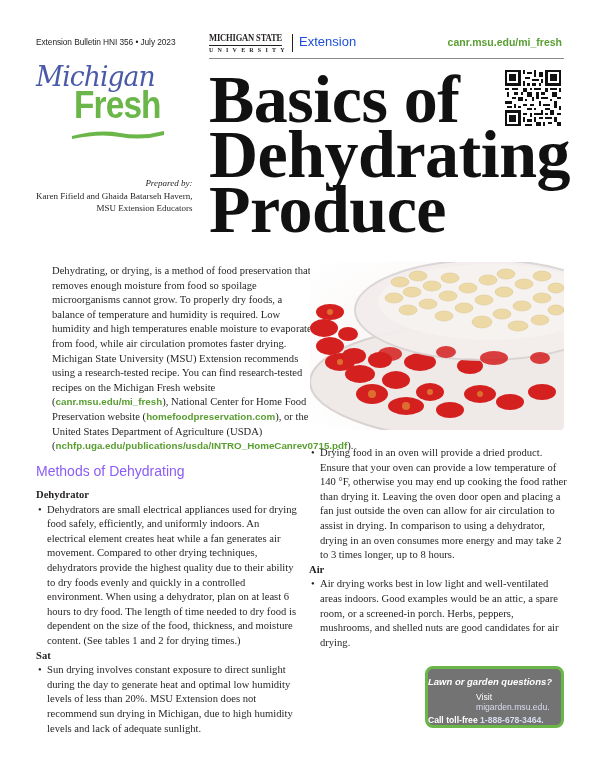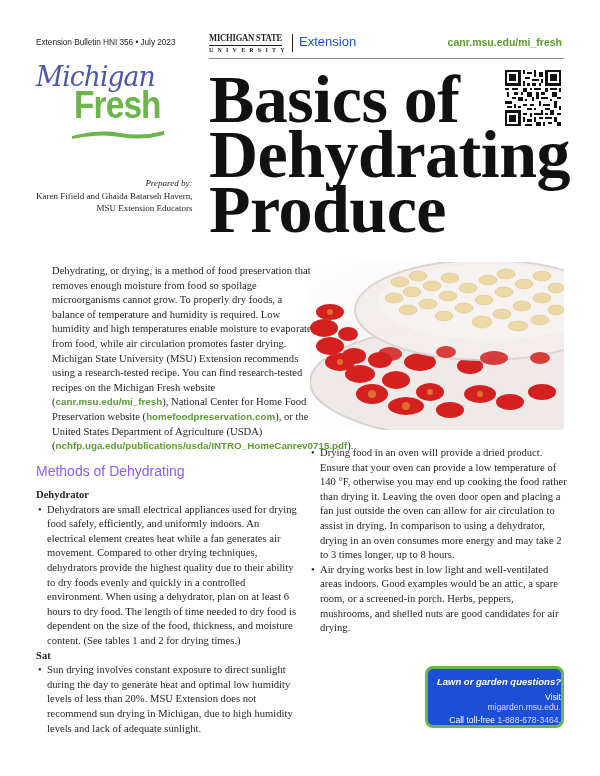--- a/index.html
+++ b/index.html
@@ -39,24 +39,24 @@
   .section-title { position: absolute; left: 36px; top: 463px; font-family: "Liberation Sans", sans-serif; font-weight: normal; font-size: 14px; color: #8b5cf6; }
 
   .col { position: absolute; font-size: 10.6px; line-height: 14.6px; color: #231f20; }
   .col-left { left: 36px; top: 488px; width: 262px; }
   .col-right { left: 309px; top: 446px; width: 258px; }
   .subhead { font-weight: bold; font-size: 10.6px; margin-bottom: 0px; }
   .bullet { display: flex; }
   .bullet .dot { width: 11px; flex: none; padding-left: 2px; }
   .bullet .txt { flex: 1; }
 
-  .callout { position: absolute; left: 425px; top: 666px; width: 139px; height: 62px; background: #1d4ed8; border: 3px solid #6ab648; border-radius: 8px; color: #fff; font-family: "Liberation Sans", sans-serif; text-align: right; }
+  .callout { position: absolute; left: 425px; top: 666px; width: 139px; height: 62px; background: #737373; border: 3px solid #6ab648; border-radius: 8px; color: #fff; font-family: "Liberation Sans", sans-serif; text-align: left; }
   .callout .q { font-weight: bold; font-style: italic; font-size: 9.5px; margin-top: 7px; }
   .callout .l { font-size: 8.6px; margin-top: 5px; padding-left: 48px; }
-  .callout .l2 { font-size: 8.6px; margin-top: 3px; }
+  .callout .l2 { font-size: 8.6px; margin-top: 3px; font-weight: bold; }
   .callout .hl { color: #d9dcf0; }
 </style>
 </head>
 <body>
 
 <div class="bulletin">Extension Bulletin HNI 356 • July 2023</div>
 
 <div class="msu-lockup">
   <div class="msu-word">
     <span class="top">MICHIGAN STATE</span>
@@ -256,20 +256,21 @@
     <span class="dot">•</span>
     <span class="txt">Sun drying involves constant exposure to direct sunlight during the day to generate heat and optimal low humidity levels of less than 20%. MSU Extension does not recommend sun drying in Michigan, due to high humidity levels and lack of adequate sunlight.</span>
   </div>
 </div>
 
 <div class="col col-right">
   <div class="bullet">
     <span class="dot">•</span>
     <span class="txt">Drying food in an oven will provide a dried product. Ensure that your oven can provide a low temperature of 140 °F, otherwise you may end up cooking the food rather than drying it. Leaving the oven door open and placing a fan just outside the oven can allow for air circulation to assist in drying. In comparison to using a dehydrator, drying in an oven consumes more energy and may take 2 to 3 times longer, up to 8 hours.</span>
   </div>
+  <div class="subhead">Air</div>
   <div class="bullet">
     <span class="dot">•</span>
     <span class="txt">Air drying works best in low light and well-ventilated areas indoors. Good examples would be an attic, a spare room, or a screened-in porch. Herbs, peppers, mushrooms, and shelled nuts are good candidates for air drying.</span>
   </div>
 </div>
 
 <div class="callout">
   <div class="q">Lawn or garden questions?</div>
   <div class="l"><span>Visit </span><span class="hl">migarden.msu.edu.</span></div>
   <div class="l2"><span>Call toll-free </span><span class="hl">1-888-678-3464.</span></div>

